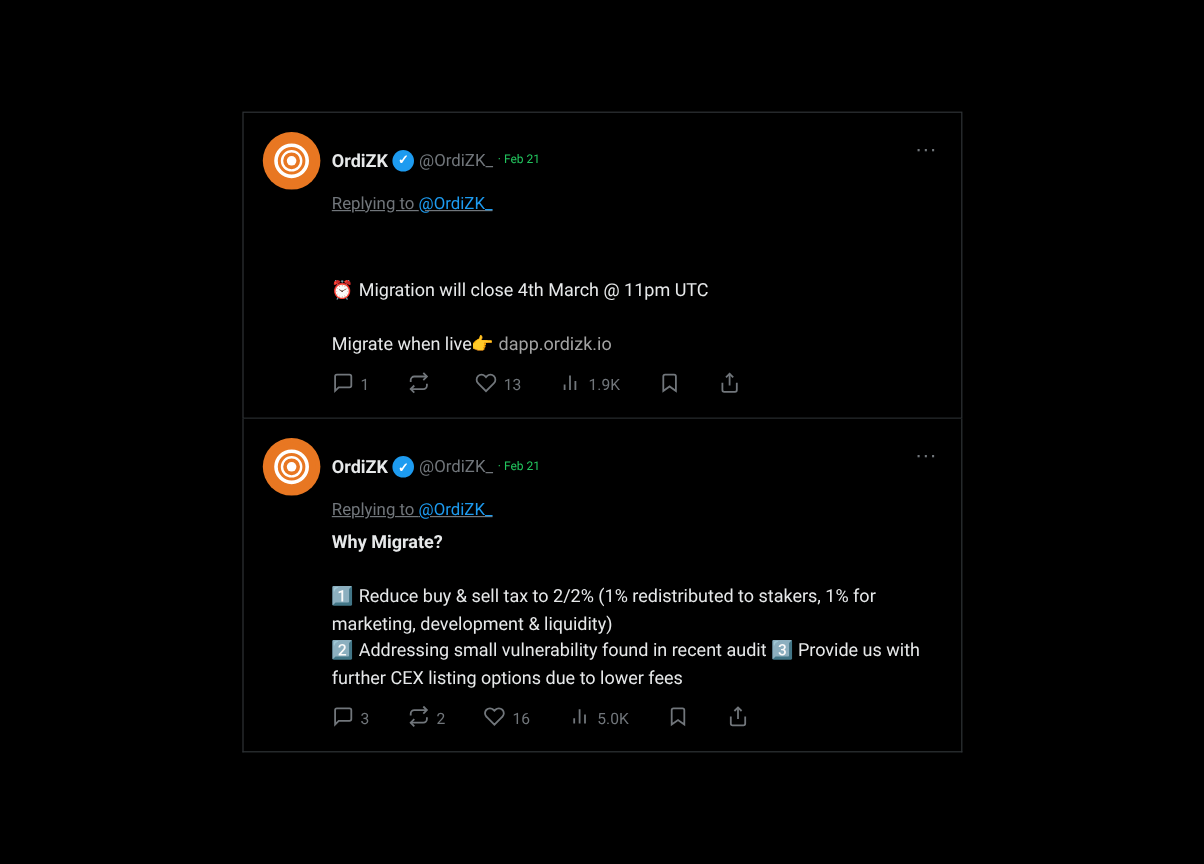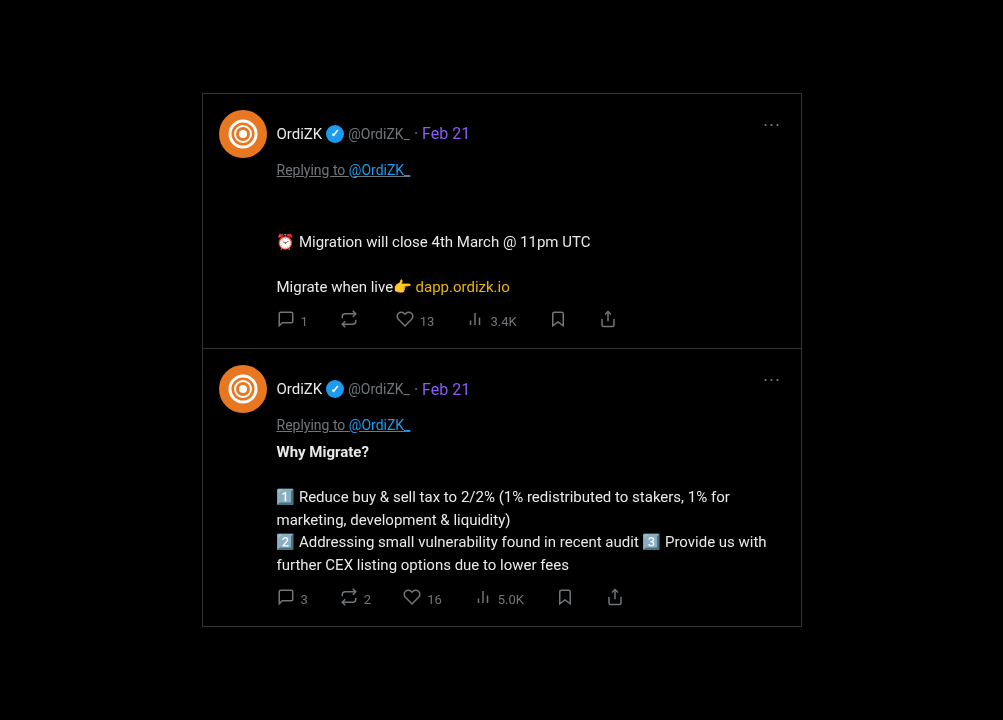--- a/index.html
+++ b/index.html
@@ -48,42 +48,42 @@
       display: flex;
       flex-direction: column;
     }
     .author-name-row {
       display: flex;
       align-items: center;
       gap: 4px;
     }
     .author-name {
       color: #e7e9ea;
-      font-weight: 400;
+      font-weight: 700;
       font-size: 15px;
     }
     .verified-badge {
       width: 18px;
       height: 18px;
       background: #1d9bf0;
       border-radius: 50%;
       display: flex;
       align-items: center;
       justify-content: center;
       color: #fff;
       font-size: 11px;
       font-weight: bold;
     }
     .author-handle {
       color: #71767b;
       font-size: 14px;
     }
     .author-date {
-      color: #8b5cf6;
-      font-size: 16px;
+      color: #22c55e;
+      font-size: 10px;
     }
     .more-btn {
       color: #71767b;
       font-size: 18px;
       cursor: pointer;
       padding: 4px;
       background: none;
       border: none;
     }
     .tweet-content {
@@ -99,21 +99,21 @@
       color: #1d9bf0;
       text-decoration: none;
     }
     .tweet-text {
       color: #e7e9ea;
       font-size: 15px;
       line-height: 1.5;
       margin-bottom: 12px;
     }
     .tweet-text a {
-      color: #eab308;
+      color: #a3a3a3;
       text-decoration: none;
     }
     .actions-row {
       display: flex;
       align-items: center;
       gap: 32px;
       margin-top: 12px;
     }
     .action-item {
       display: flex;
@@ -193,21 +193,21 @@
           <span class="action-count">13</span>
         </div>
         <div class="action-item">
           <span class="action-icon">
             <svg width="18" height="18" viewBox="0 0 24 24" fill="none" stroke="#71767b" stroke-width="2">
               <line x1="18" y1="20" x2="18" y2="10"></line>
                 <line x1="12" y1="20" x2="12" y2="4"></line>
                 <line x1="6" y1="20" x2="6" y2="14"></line>
             </svg>
           </span>
-          <span class="action-count">3.4K</span>
+          <span class="action-count">1.9K</span>
         </div>
         <div class="action-item">
           <span class="action-icon">
             <svg width="18" height="18" viewBox="0 0 24 24" fill="none" stroke="#71767b" stroke-width="2">
               <path d="M19 21l-7-5-7 5V5a2 2 0 0 1 2-2h10a2 2 0 0 1 2 2z"></path>
             </svg>
           </span>
         </div>
         <div class="action-item">
           <span class="action-icon">

